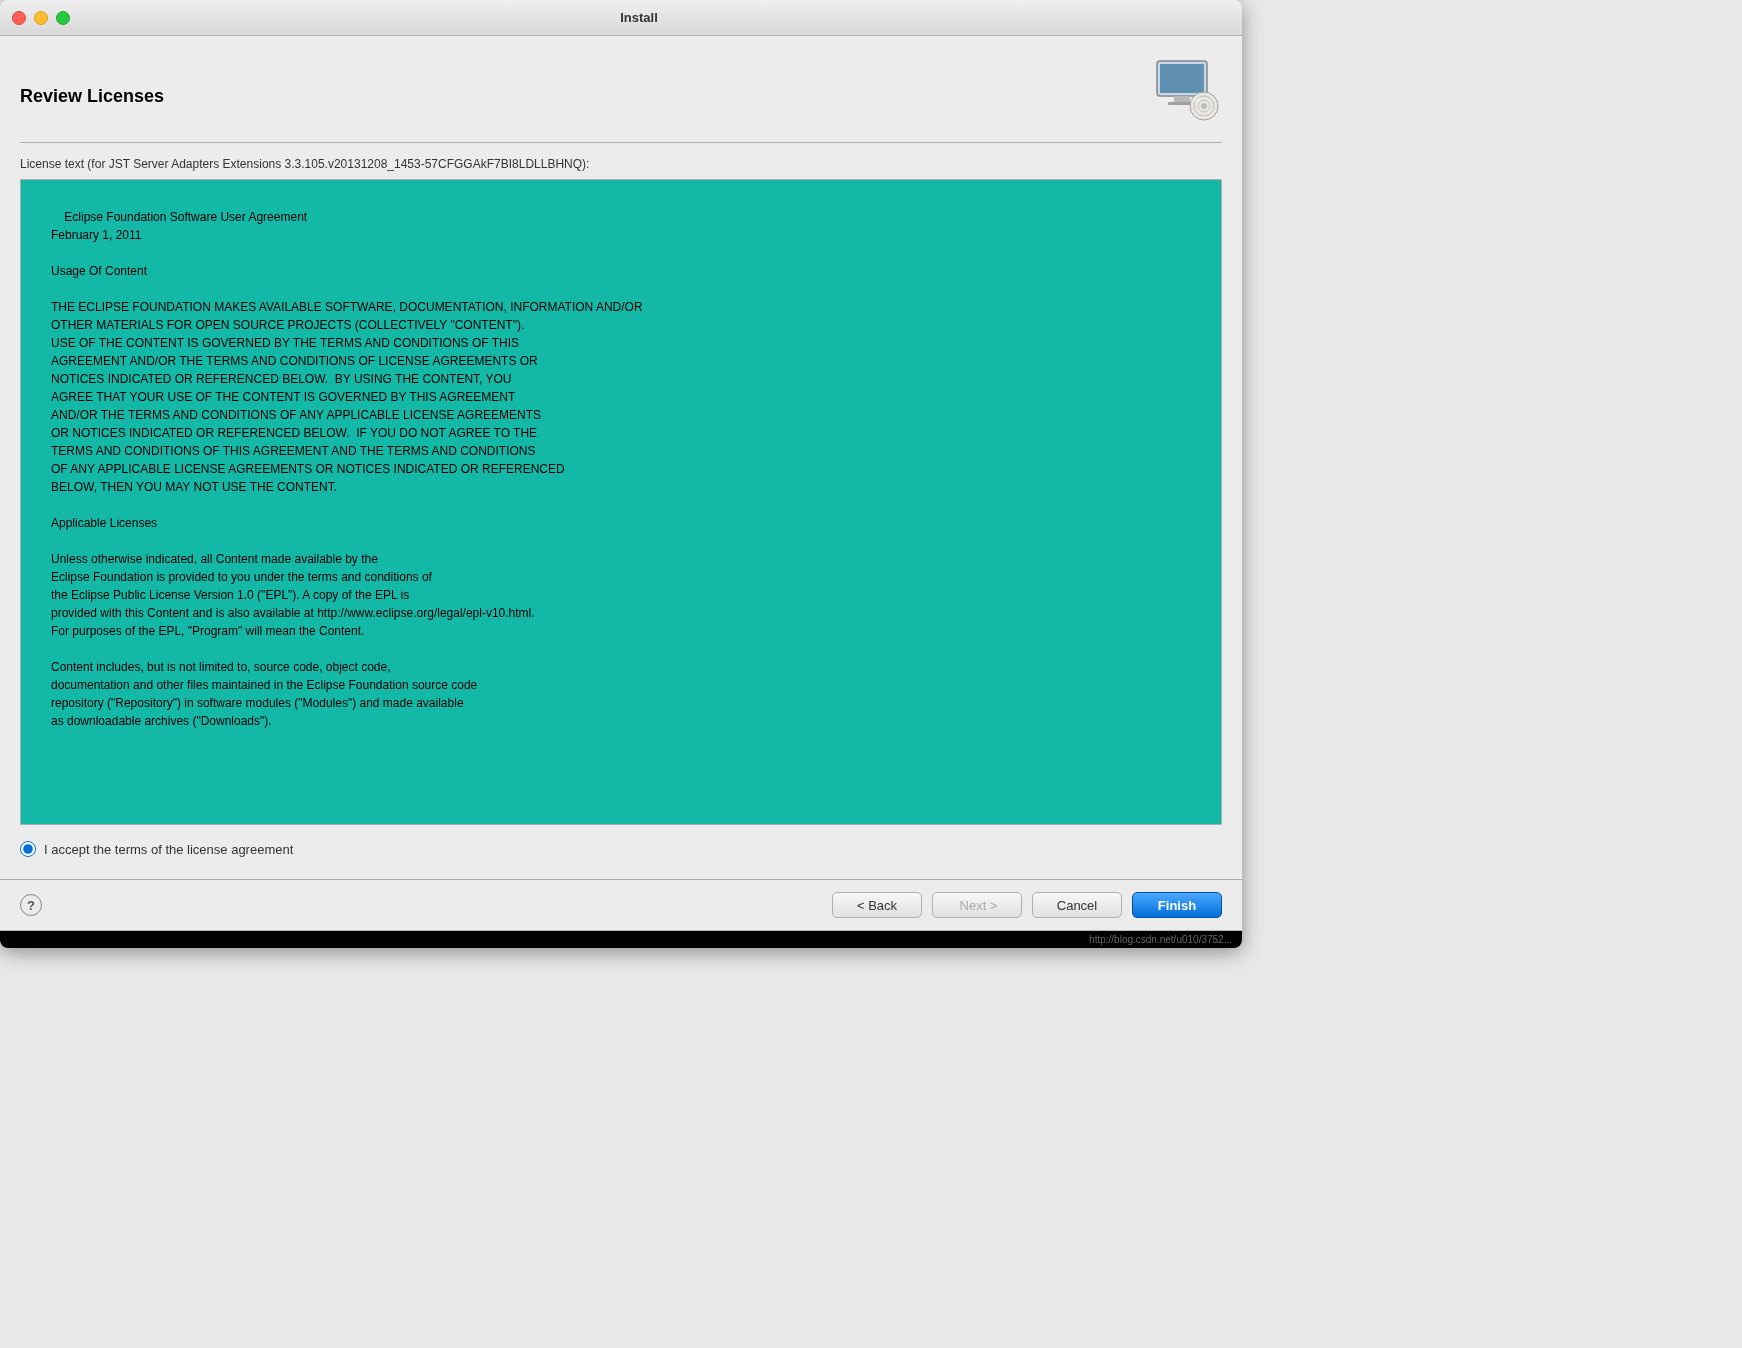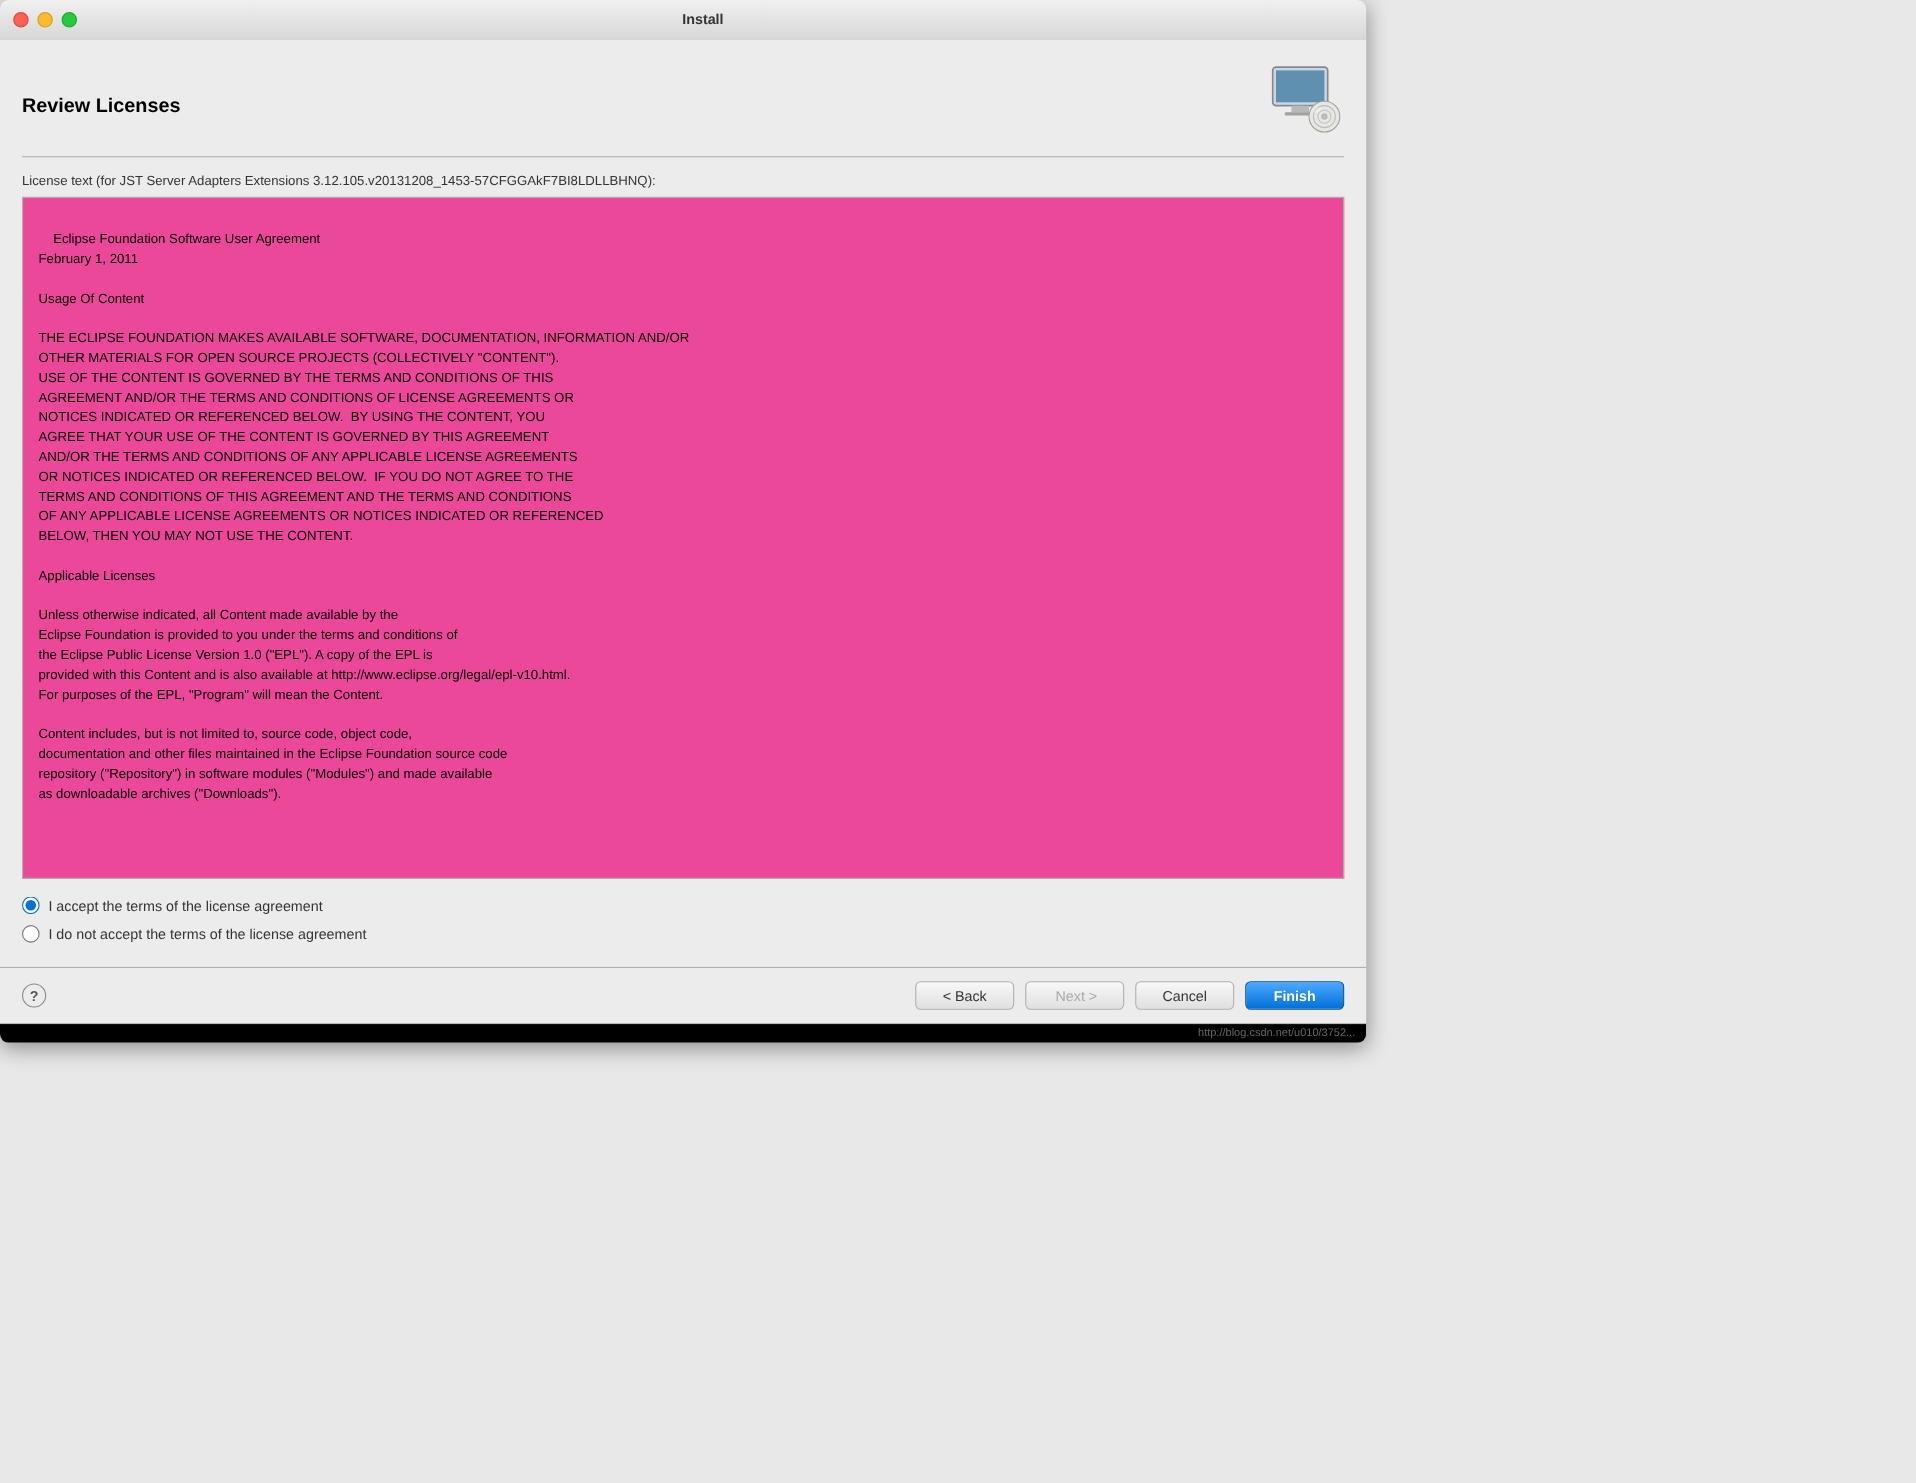--- a/index.html
+++ b/index.html
@@ -101,25 +101,25 @@
     
     .license-label {
       font-size: 12px;
       color: #333;
       margin-bottom: 8px;
       flex-shrink: 0;
     }
 
     
     .license-text-area {
-      background: #ec4899;
+      background: #14b8a6;
       border: 1px solid #b0b0b0;
       flex: 1;
       overflow-y: scroll;
-      padding: 10px 14px;
+      padding: 10px 30px;
       font-size: 12px;
       line-height: 1.5;
       color: #000;
       white-space: pre-wrap;
       font-family: "Helvetica Neue", Arial, sans-serif;
       min-height: 0;
     }
 
     
     .radio-section {
@@ -269,21 +269,21 @@
         <circle cx="52" cy="50" r="6" fill="none" stroke="#8888a0" stroke-width="1" opacity="0.4"></circle>
         <circle cx="52" cy="50" r="2.5" fill="#c0c0c0" stroke="#999" stroke-width="0.5"></circle>
 
         <ellipse cx="46" cy="44" rx="4" ry="2" fill="white" opacity="0.3" transform="rotate(-30 46 44)"></ellipse>
       </svg>
     </div>
   </div>
 
   <div class="separator"></div>
 
-  <div class="license-label">License text (for JST Server Adapters Extensions 3.12.105.v20131208_1453-57CFGGAkF7BI8LDLLBHNQ):</div>
+  <div class="license-label">License text (for JST Server Adapters Extensions 3.3.105.v20131208_1453-57CFGGAkF7BI8LDLLBHNQ):</div>
 
   <div class="license-text-area">
     <span>Eclipse Foundation Software User Agreement
 February 1, 2011
 
 Usage Of Content
 
 THE ECLIPSE FOUNDATION MAKES AVAILABLE SOFTWARE, DOCUMENTATION, INFORMATION AND/OR
 OTHER MATERIALS FOR OPEN SOURCE PROJECTS (COLLECTIVELY "CONTENT").
 USE OF THE CONTENT IS GOVERNED BY THE TERMS AND CONDITIONS OF THIS
@@ -308,24 +308,20 @@
 documentation and other files maintained in the Eclipse Foundation source code
 repository ("Repository") in software modules ("Modules") and made available
 as downloadable archives ("Downloads").</span>
   </div>
 
   <div class="radio-section">
     <label class="radio-option">
       <input type="radio" class="radio-input" name="license" value="accept" checked="" style="">
       <span>I accept the terms of the license agreement</span>
     </label>
-    <label class="radio-option">
-      <input type="radio" class="radio-input" name="license" value="decline" style="">
-      <span>I do not accept the terms of the license agreement</span>
-    </label>
   </div>
 
 </div>
 
 <div class="bottom-separator"></div>
 
 <div class="footer">
   <div class="footer-left">
     <button class="help-button">?</button>
   </div>

